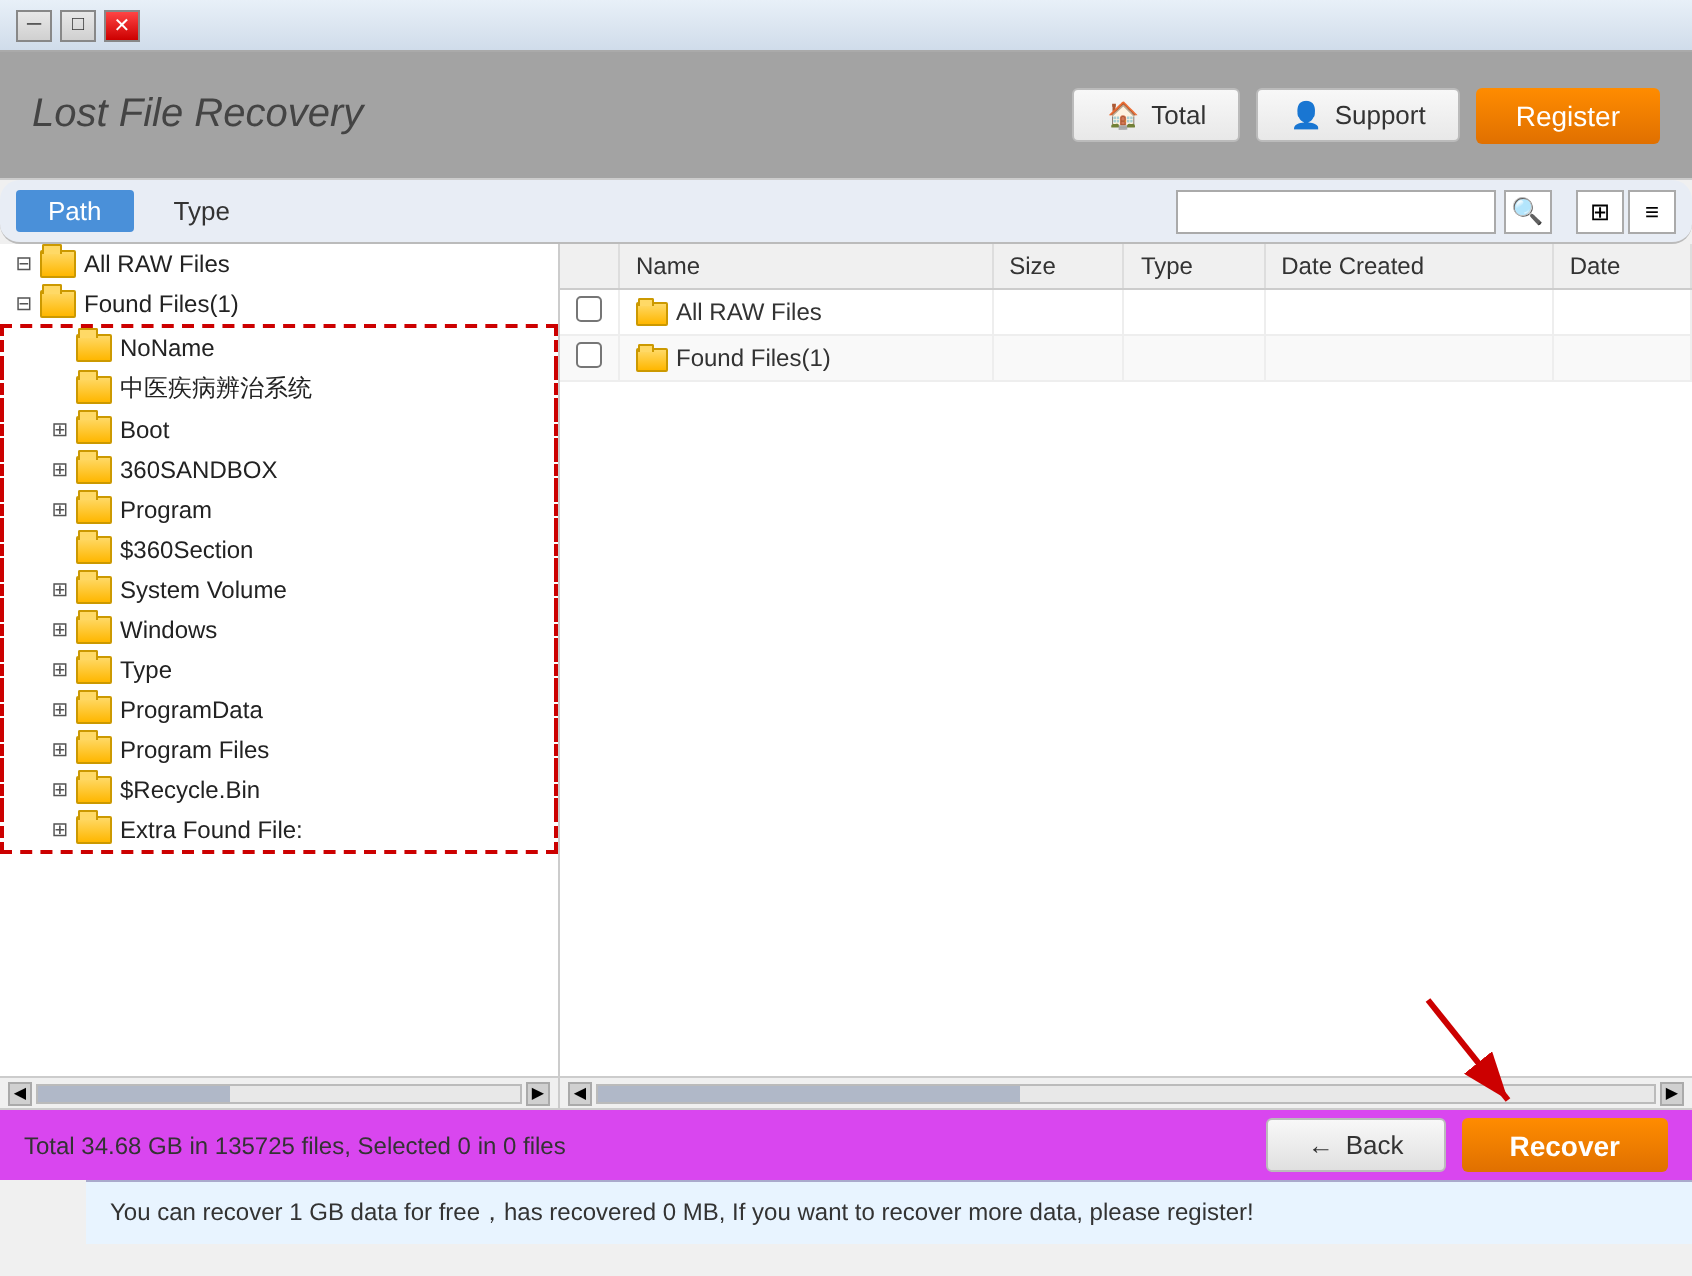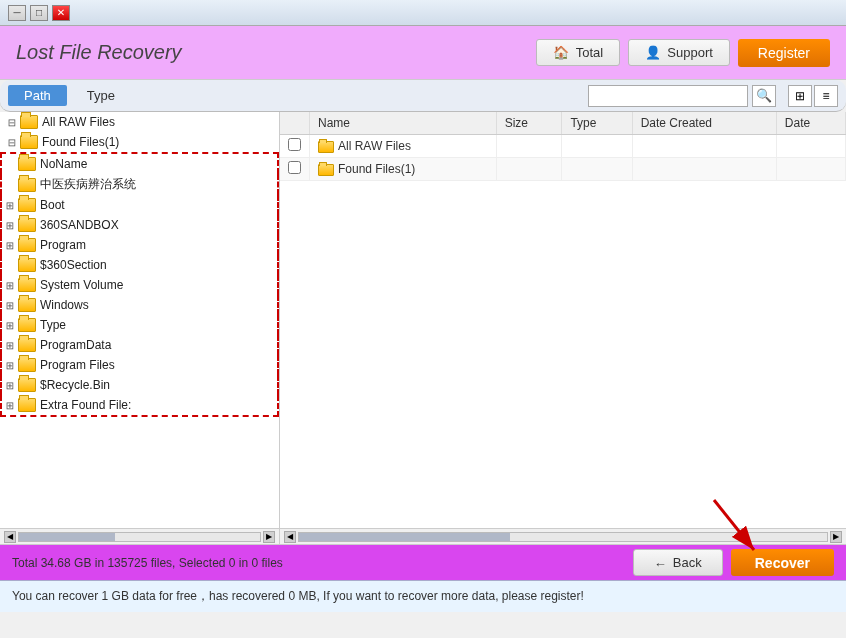--- a/index.html
+++ b/index.html
@@ -21,27 +21,27 @@
       border: 1px solid #888;
       background: linear-gradient(to bottom, #e8e8e8, #d0d0d0);
       font-size: 10px;
       cursor: pointer;
       display: flex; align-items: center; justify-content: center;
       color: #333;
     }
     .title-btn.close { background: linear-gradient(to bottom, #f44, #c00); color: white; }
 
     .header-bar {
-      background: #f0abfc;
+      background: #a3a3a3;
       padding: 8px 16px;
       display: flex;
       align-items: center;
       justify-content: space-between;
       border-bottom: 1px solid #ccc;
-      height: 54px;
+      height: 64px;
     }
     .app-title { font-size: 20px; color: #444; font-style: italic; }
     .header-buttons { display: flex; gap: 8px; align-items: center; }
     .header-btn {
       padding: 5px 16px;
       border: 1px solid #bbb;
       background: linear-gradient(to bottom, #f8f8f8, #e8e8e8);
       cursor: pointer;
       font-size: 13px;
       color: #333;
@@ -149,21 +149,21 @@
       position: absolute;
       top: -4px; left: 0;
       width: 8px; height: 4px;
       background: #ffd966;
       border: 1px solid #cc9900;
       border-bottom: none;
       border-radius: 1px 1px 0 0;
     }
     .tree-label { font-size: 12px; color: #222; }
     .tree-item.level0 { padding-left: 4px; }
-    .tree-item.level1 { }
+    .tree-item.level1 { padding-left: 20px; }
 
     .right-panel {
       flex: 1;
       overflow-y: auto;
       background: white;
     }
     .file-table { width: 100%; border-collapse: collapse; }
     .file-table th {
       background: #f0f0f0;
       border-bottom: 1px solid #ccc;
@@ -237,20 +237,21 @@
       border-radius: 3px;
     }
 
     .bottom-bar {
       background: #e8f4ff;
       border-top: 1px solid #aac;
       padding: 6px 12px;
       height: 32px;
       display: flex;
       align-items: center;
+      margin-left: 43px;
     }
     .bottom-text { font-size: 12px; color: #333; }
 
     
     .red-arrow {
       position: absolute;
       bottom: 80px;
       right: 80px;
       width: 60px;
       height: 60px;

